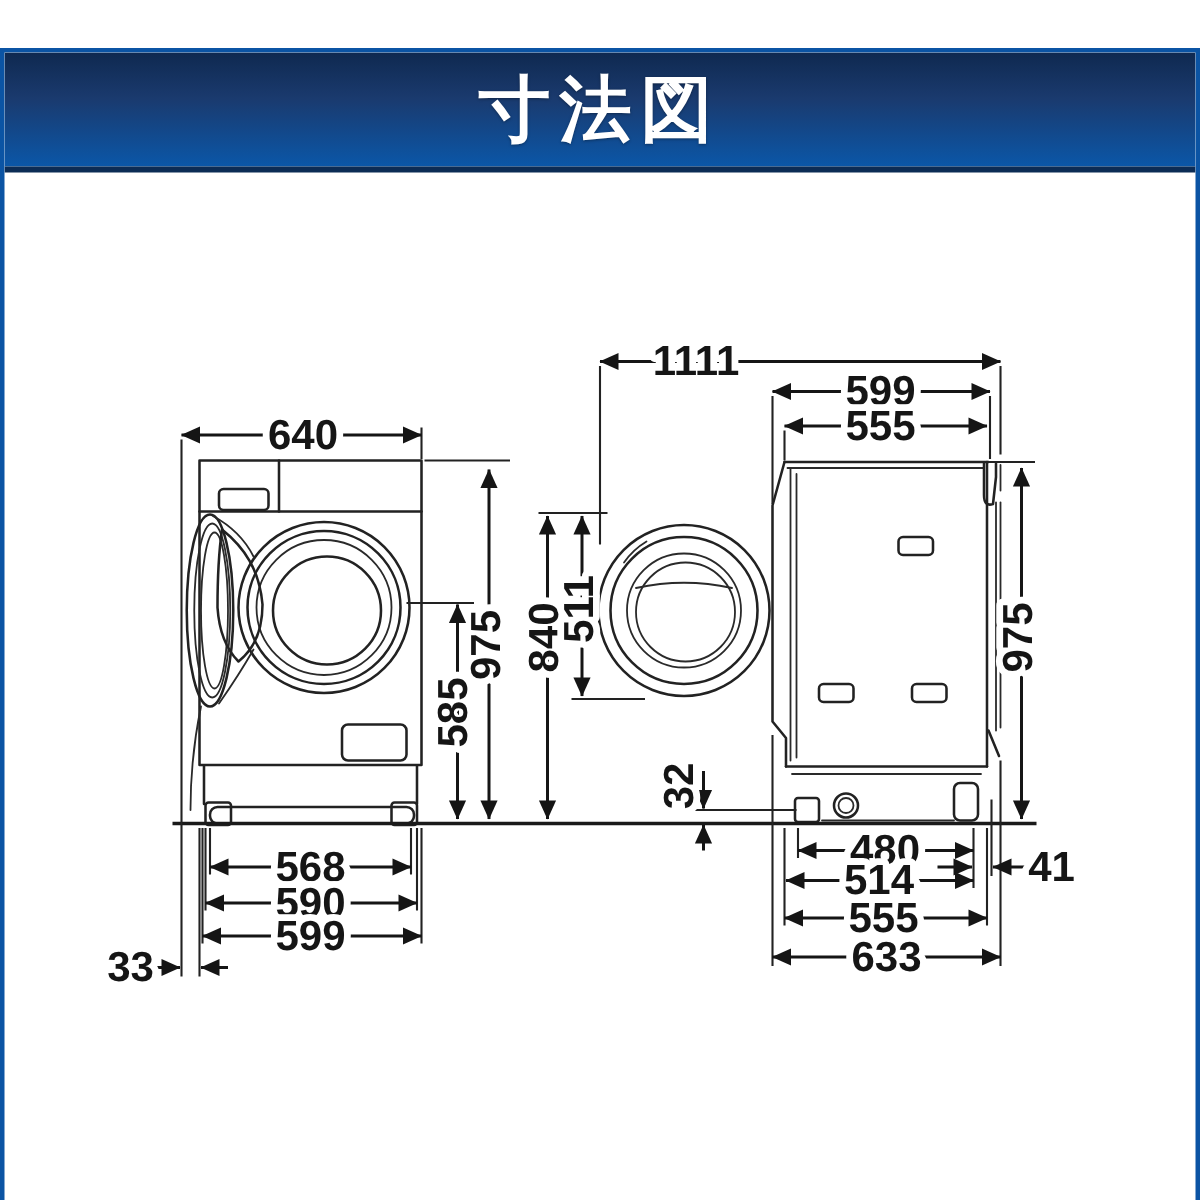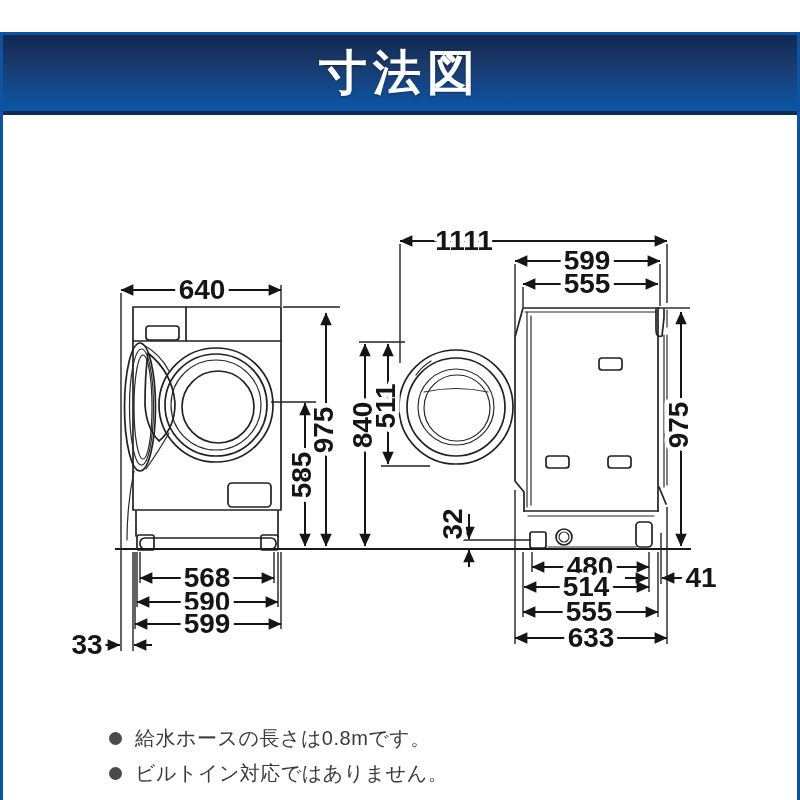--- a/index.html
+++ b/index.html
@@ -210,24 +210,14 @@
       <text class="dim-num" x="583" y="561">514</text>
 
       <line class="dim" x1="520" y1="577" x2="655" y2="577" marker-start="url(#ah)" marker-end="url(#ah)"></line>
       <text class="dim-num" x="586" y="586">555</text>
 
       <line class="dim" x1="512" y1="603" x2="664" y2="603" marker-start="url(#ah)" marker-end="url(#ah)"></line>
       <text class="dim-num" x="588" y="612" fill="#0060b8">633</text>
     </g>
   </svg>
 
-  <div class="notes">
-    <div class="note-row">
-      <span class="bullet"></span>
-      <span class="note-text">給水ホースの長さは0.8mです。</span>
-    </div>
-    <div class="note-row">
-      <span class="bullet"></span>
-      <span class="note-text">ビルトイン対応ではありません。</span>
-    </div>
-  </div>
 
 </div>
 
 </body></html>

